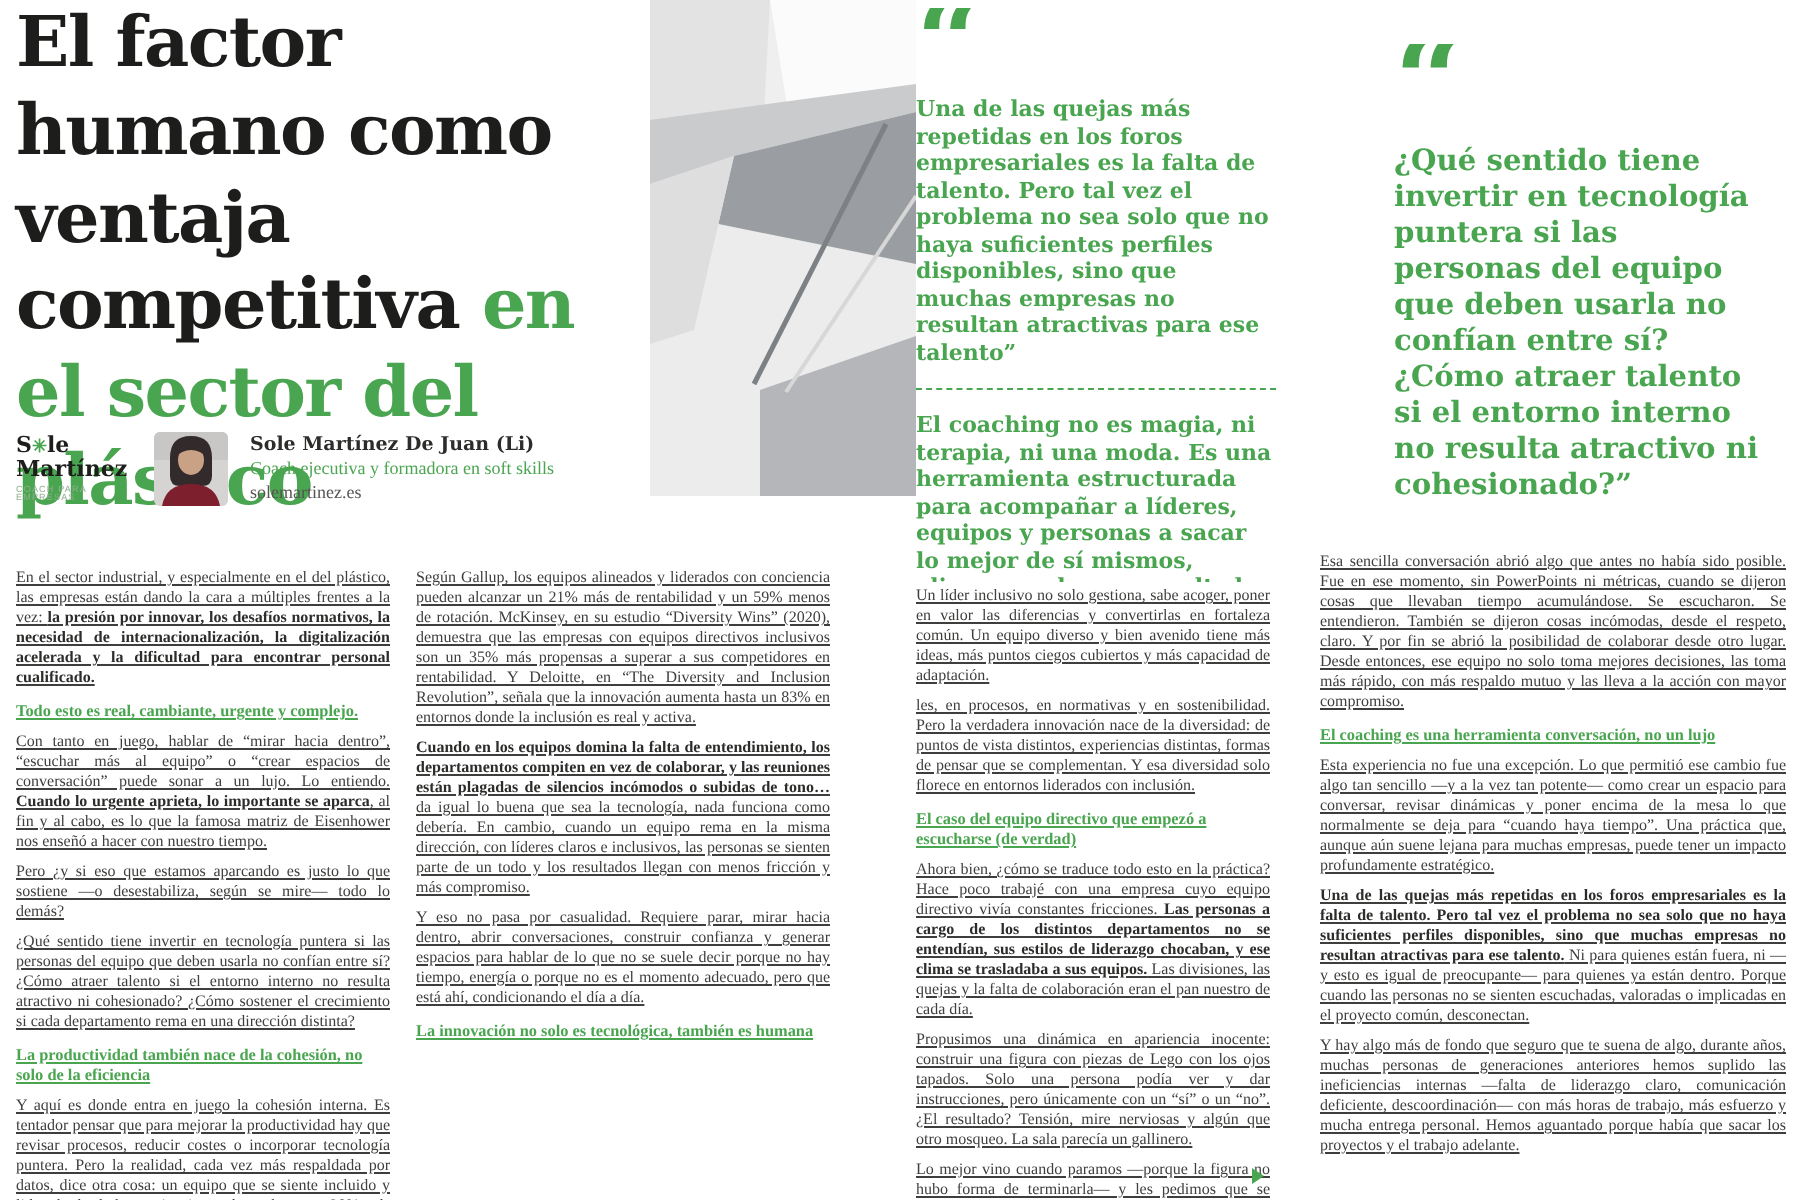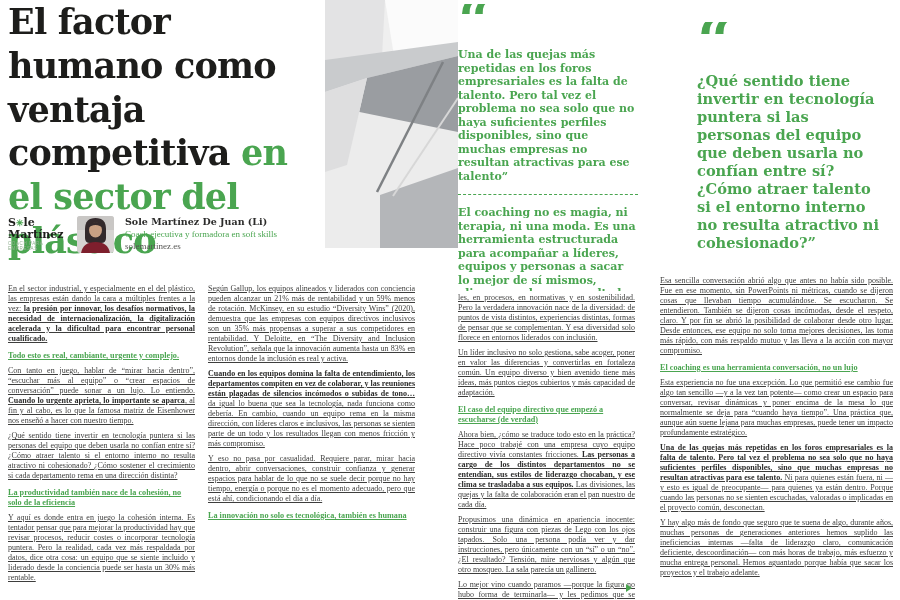--- a/index.html
+++ b/index.html
@@ -103,35 +103,36 @@
 
   <div class="rquote">
     <div class="qmark">“</div>
     <div class="qtext">¿Qué sentido tiene invertir en tecnología puntera si las personas del equipo que deben usarla no confían entre sí? ¿Cómo atraer talento si el entorno interno no resulta atractivo ni cohesionado?”</div>
   </div>
 
   <div class="col col1">
     <p><span>En el sector industrial, y especialmente en el del plástico, las empresas están dando la cara a múltiples frentes a la vez: </span><b>la presión por innovar, los desafíos normativos, la necesidad de internacionalización, la digitalización acelerada y la dificultad para encontrar personal cualificado.</b></p>
     <p class="subhead">Todo esto es real, cambiante, urgente y complejo.</p>
     <p><span>Con tanto en juego, hablar de “mirar hacia dentro”, “escuchar más al equipo” o “crear espacios de conversación” puede sonar a un lujo. Lo entiendo. </span><b>Cuando lo urgente aprieta, lo importante se aparca</b><span>, al fin y al cabo, es lo que la famosa matriz de Eisenhower nos enseñó a hacer con nuestro tiempo.</span></p>
+    <p>Pero ¿y si eso que estamos aparcando es justo lo que sostiene —o desestabiliza, según se mire— todo lo demás?</p>
     <p>¿Qué sentido tiene invertir en tecnología puntera si las personas del equipo que deben usarla no confían entre sí? ¿Cómo atraer talento si el entorno interno no resulta atractivo ni cohesionado? ¿Cómo sostener el crecimiento si cada departamento rema en una dirección distinta?</p>
     <p class="subhead">La productividad también nace de la cohesión, no solo de la eficiencia</p>
     <p>Y aquí es donde entra en juego la cohesión interna. Es tentador pensar que para mejorar la productividad hay que revisar procesos, reducir costes o incorporar tecnología puntera. Pero la realidad, cada vez más respaldada por datos, dice otra cosa: un equipo que se siente incluido y liderado desde la conciencia puede ser hasta un 30% más rentable.</p>
   </div>
 
   <div class="col col2">
     <p>Según Gallup, los equipos alineados y liderados con conciencia pueden alcanzar un 21% más de rentabilidad y un 59% menos de rotación. McKinsey, en su estudio “Diversity Wins” (2020), demuestra que las empresas con equipos directivos inclusivos son un 35% más propensas a superar a sus competidores en rentabilidad. Y Deloitte, en “The Diversity and Inclusion Revolution”, señala que la innovación aumenta hasta un 83% en entornos donde la inclusión es real y activa.</p>
     <p><b>Cuando en los equipos domina la falta de entendimiento, los departamentos compiten en vez de colaborar, y las reuniones están plagadas de silencios incómodos o subidas de tono…</b><span> da igual lo buena que sea la tecnología, nada funciona como debería. En cambio, cuando un equipo rema en la misma dirección, con líderes claros e inclusivos, las personas se sienten parte de un todo y los resultados llegan con menos fricción y más compromiso.</span></p>
     <p>Y eso no pasa por casualidad. Requiere parar, mirar hacia dentro, abrir conversaciones, construir confianza y generar espacios para hablar de lo que no se suele decir porque no hay tiempo, energía o porque no es el momento adecuado, pero que está ahí, condicionando el día a día.</p>
     <p class="subhead">La innovación no solo es tecnológica, también es humana</p>
   </div>
 
   <div class="col col3">
+    <p>Un líder inclusivo no solo gestiona, sabe acoger, poner en valor las diferencias y convertirlas en fortaleza común. Un equipo diverso y bien avenido tiene más ideas, más puntos ciegos cubiertos y más capacidad de adaptación.</p>
     <p>les, en procesos, en normativas y en sostenibilidad. Pero la verdadera innovación nace de la diversidad: de puntos de vista distintos, experiencias distintas, formas de pensar que se complementan. Y esa diversidad solo florece en entornos liderados con inclusión.</p>
-    <p>Un líder inclusivo no solo gestiona, sabe acoger, poner en valor las diferencias y convertirlas en fortaleza común. Un equipo diverso y bien avenido tiene más ideas, más puntos ciegos cubiertos y más capacidad de adaptación.</p>
     <p class="subhead">El caso del equipo directivo que empezó a escucharse (de verdad)</p>
     <p><span>Ahora bien, ¿cómo se traduce todo esto en la práctica? Hace poco trabajé con una empresa cuyo equipo directivo vivía constantes fricciones. </span><b>Las personas a cargo de los distintos departamentos no se entendían, sus estilos de liderazgo chocaban, y ese clima se trasladaba a sus equipos.</b><span> Las divisiones, las quejas y la falta de colaboración eran el pan nuestro de cada día.</span></p>
     <p>Propusimos una dinámica en apariencia inocente: construir una figura con piezas de Lego con los ojos tapados. Solo una persona podía ver y dar instrucciones, pero únicamente con un “sí” o un “no”. ¿El resultado? Tensión, mire nerviosas y algún que otro mosqueo. La sala parecía un gallinero.</p>
     <p>Lo mejor vino cuando paramos —porque la figura no hubo forma de terminarla— y les pedimos que se dieran feedback con dos preguntas simples, que tenían que responder pensando en el equipo como un sistema: ¿Qué os gustaría mantener de cómo habéis actuado? ¿Qué querríais dejar de hacer o cambiar?</p>
   </div>
 
   <div class="col col4">
     <p>Esa sencilla conversación abrió algo que antes no había sido posible. Fue en ese momento, sin PowerPoints ni métricas, cuando se dijeron cosas que llevaban tiempo acumulándose. Se escucharon. Se entendieron. También se dijeron cosas incómodas, desde el respeto, claro. Y por fin se abrió la posibilidad de colaborar desde otro lugar. Desde entonces, ese equipo no solo toma mejores decisiones, las toma más rápido, con más respaldo mutuo y las lleva a la acción con mayor compromiso.</p>
     <p class="subhead">El coaching es una herramienta conversación, no un lujo</p>
     <p>Esta experiencia no fue una excepción. Lo que permitió ese cambio fue algo tan sencillo —y a la vez tan potente— como crear un espacio para conversar, revisar dinámicas y poner encima de la mesa lo que normalmente se deja para “cuando haya tiempo”. Una práctica que, aunque aún suene lejana para muchas empresas, puede tener un impacto profundamente estratégico.</p>

